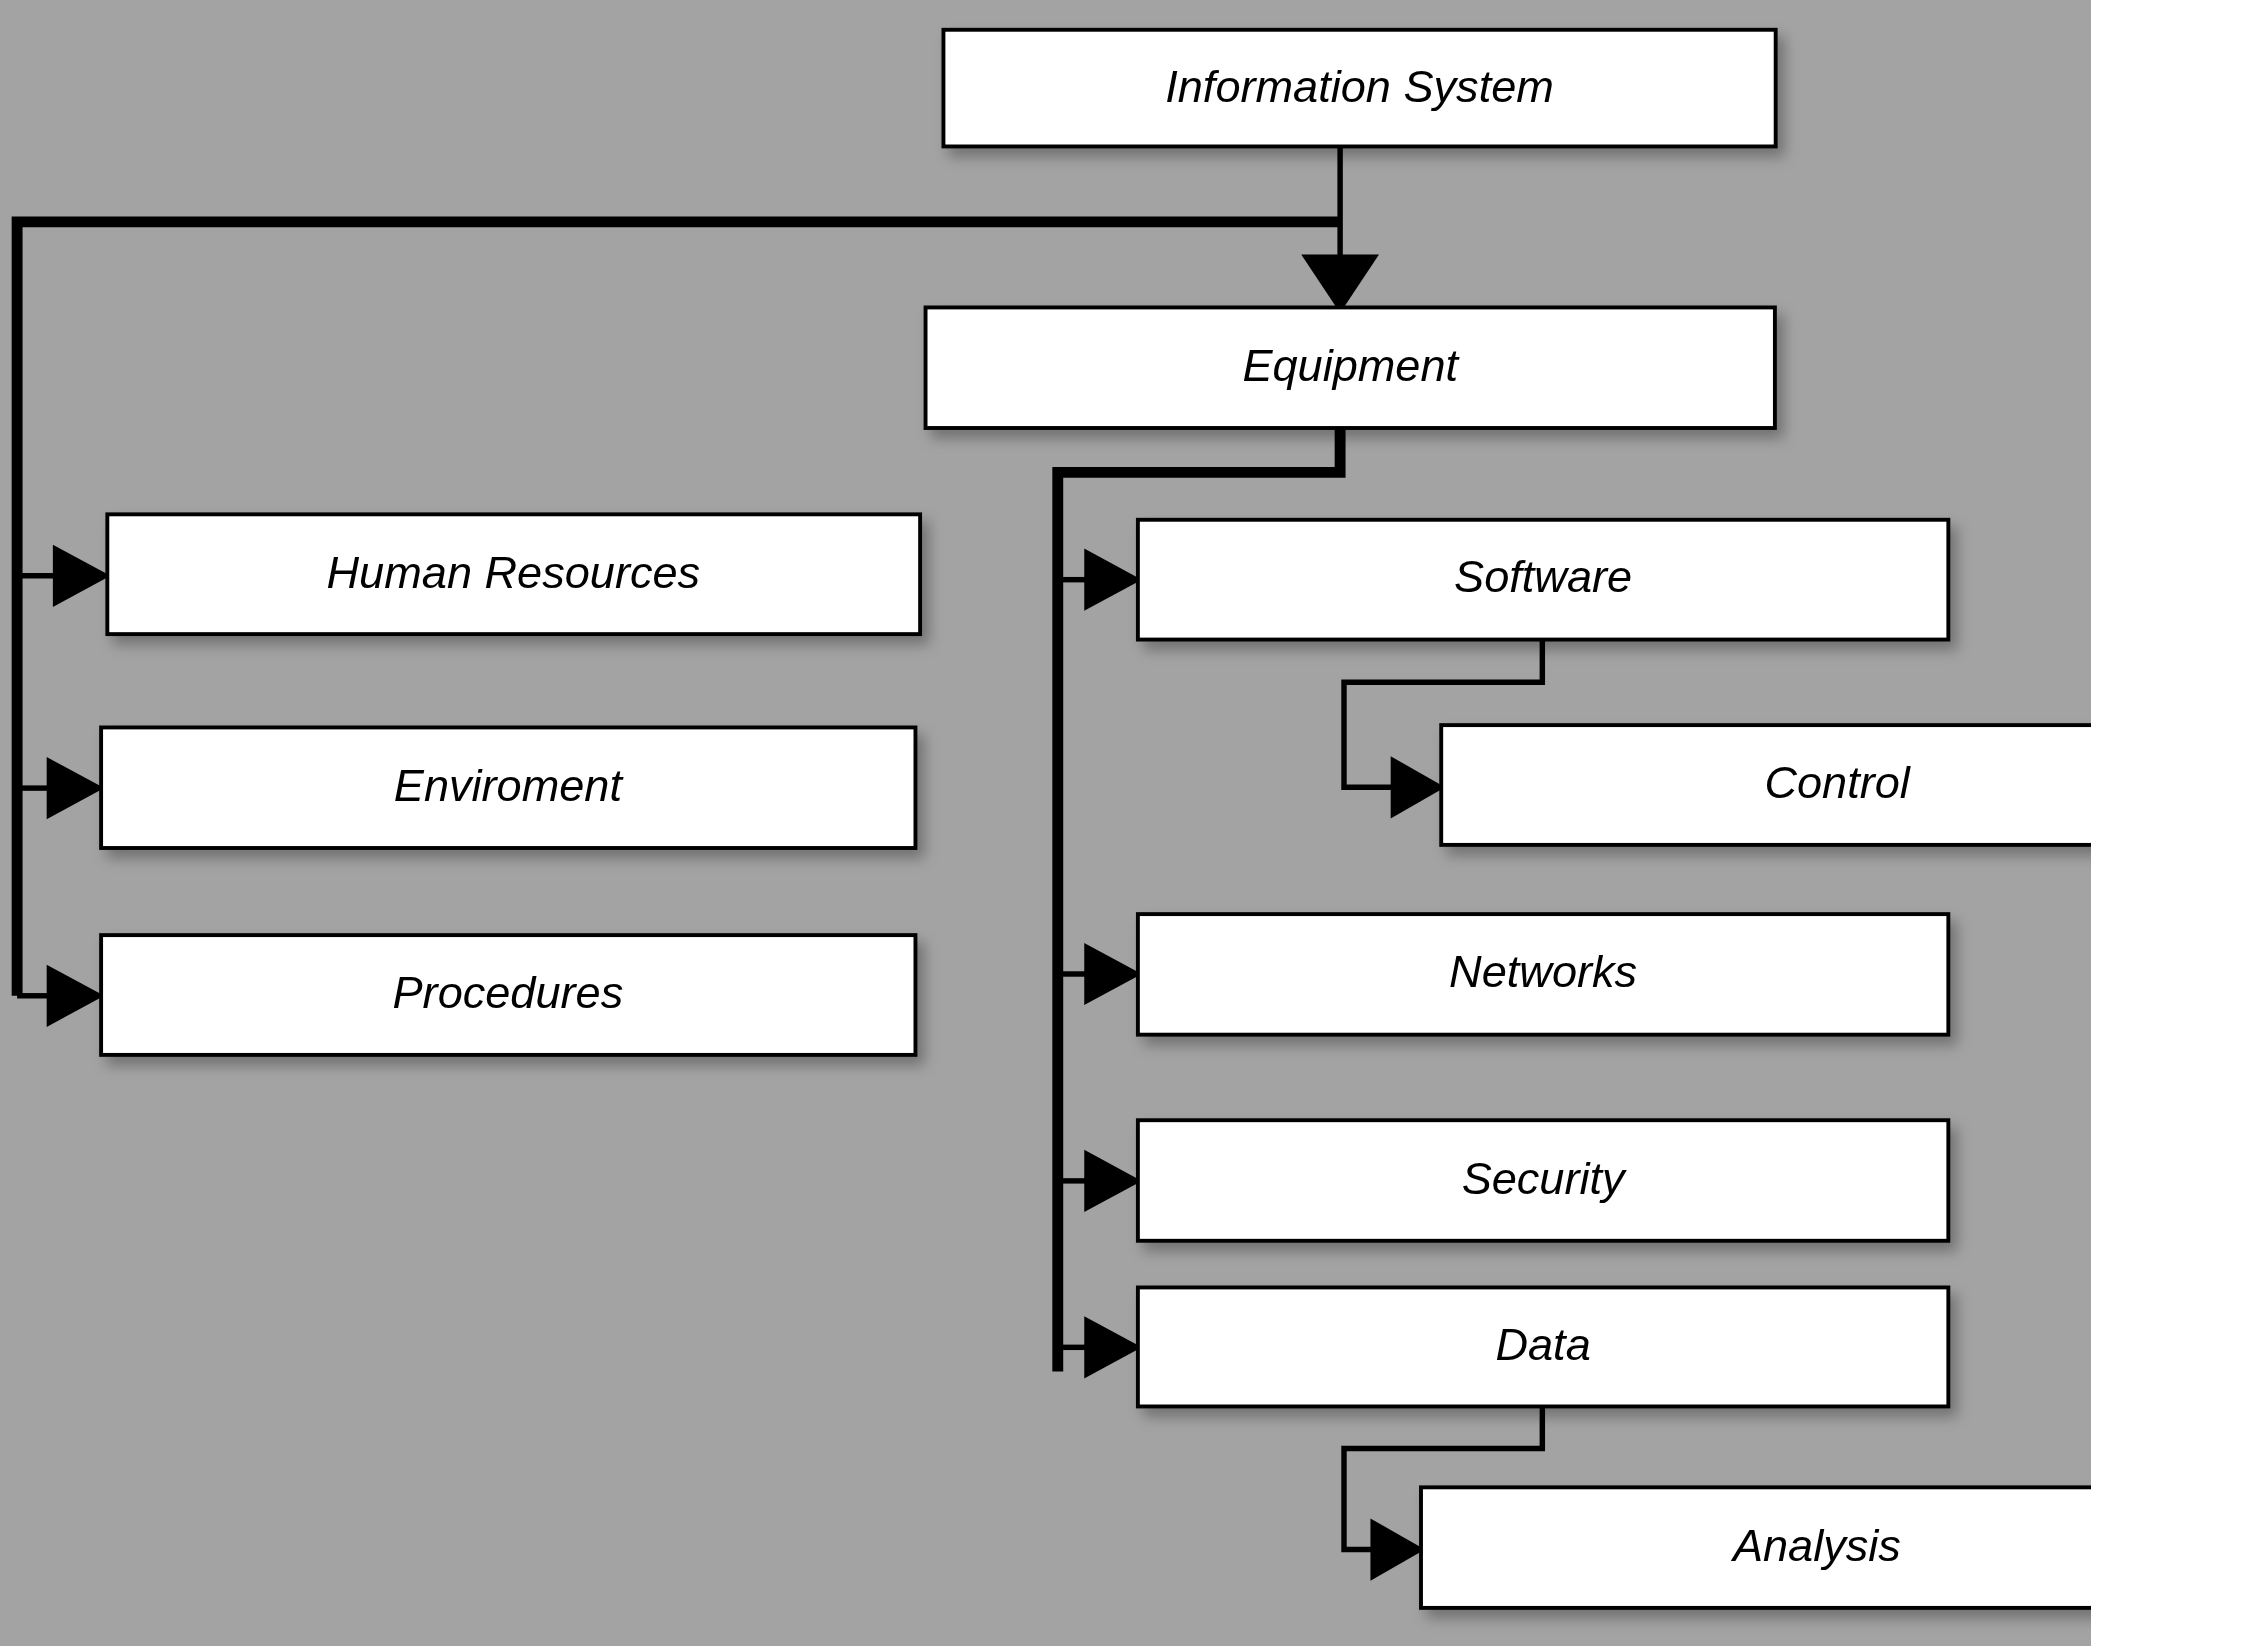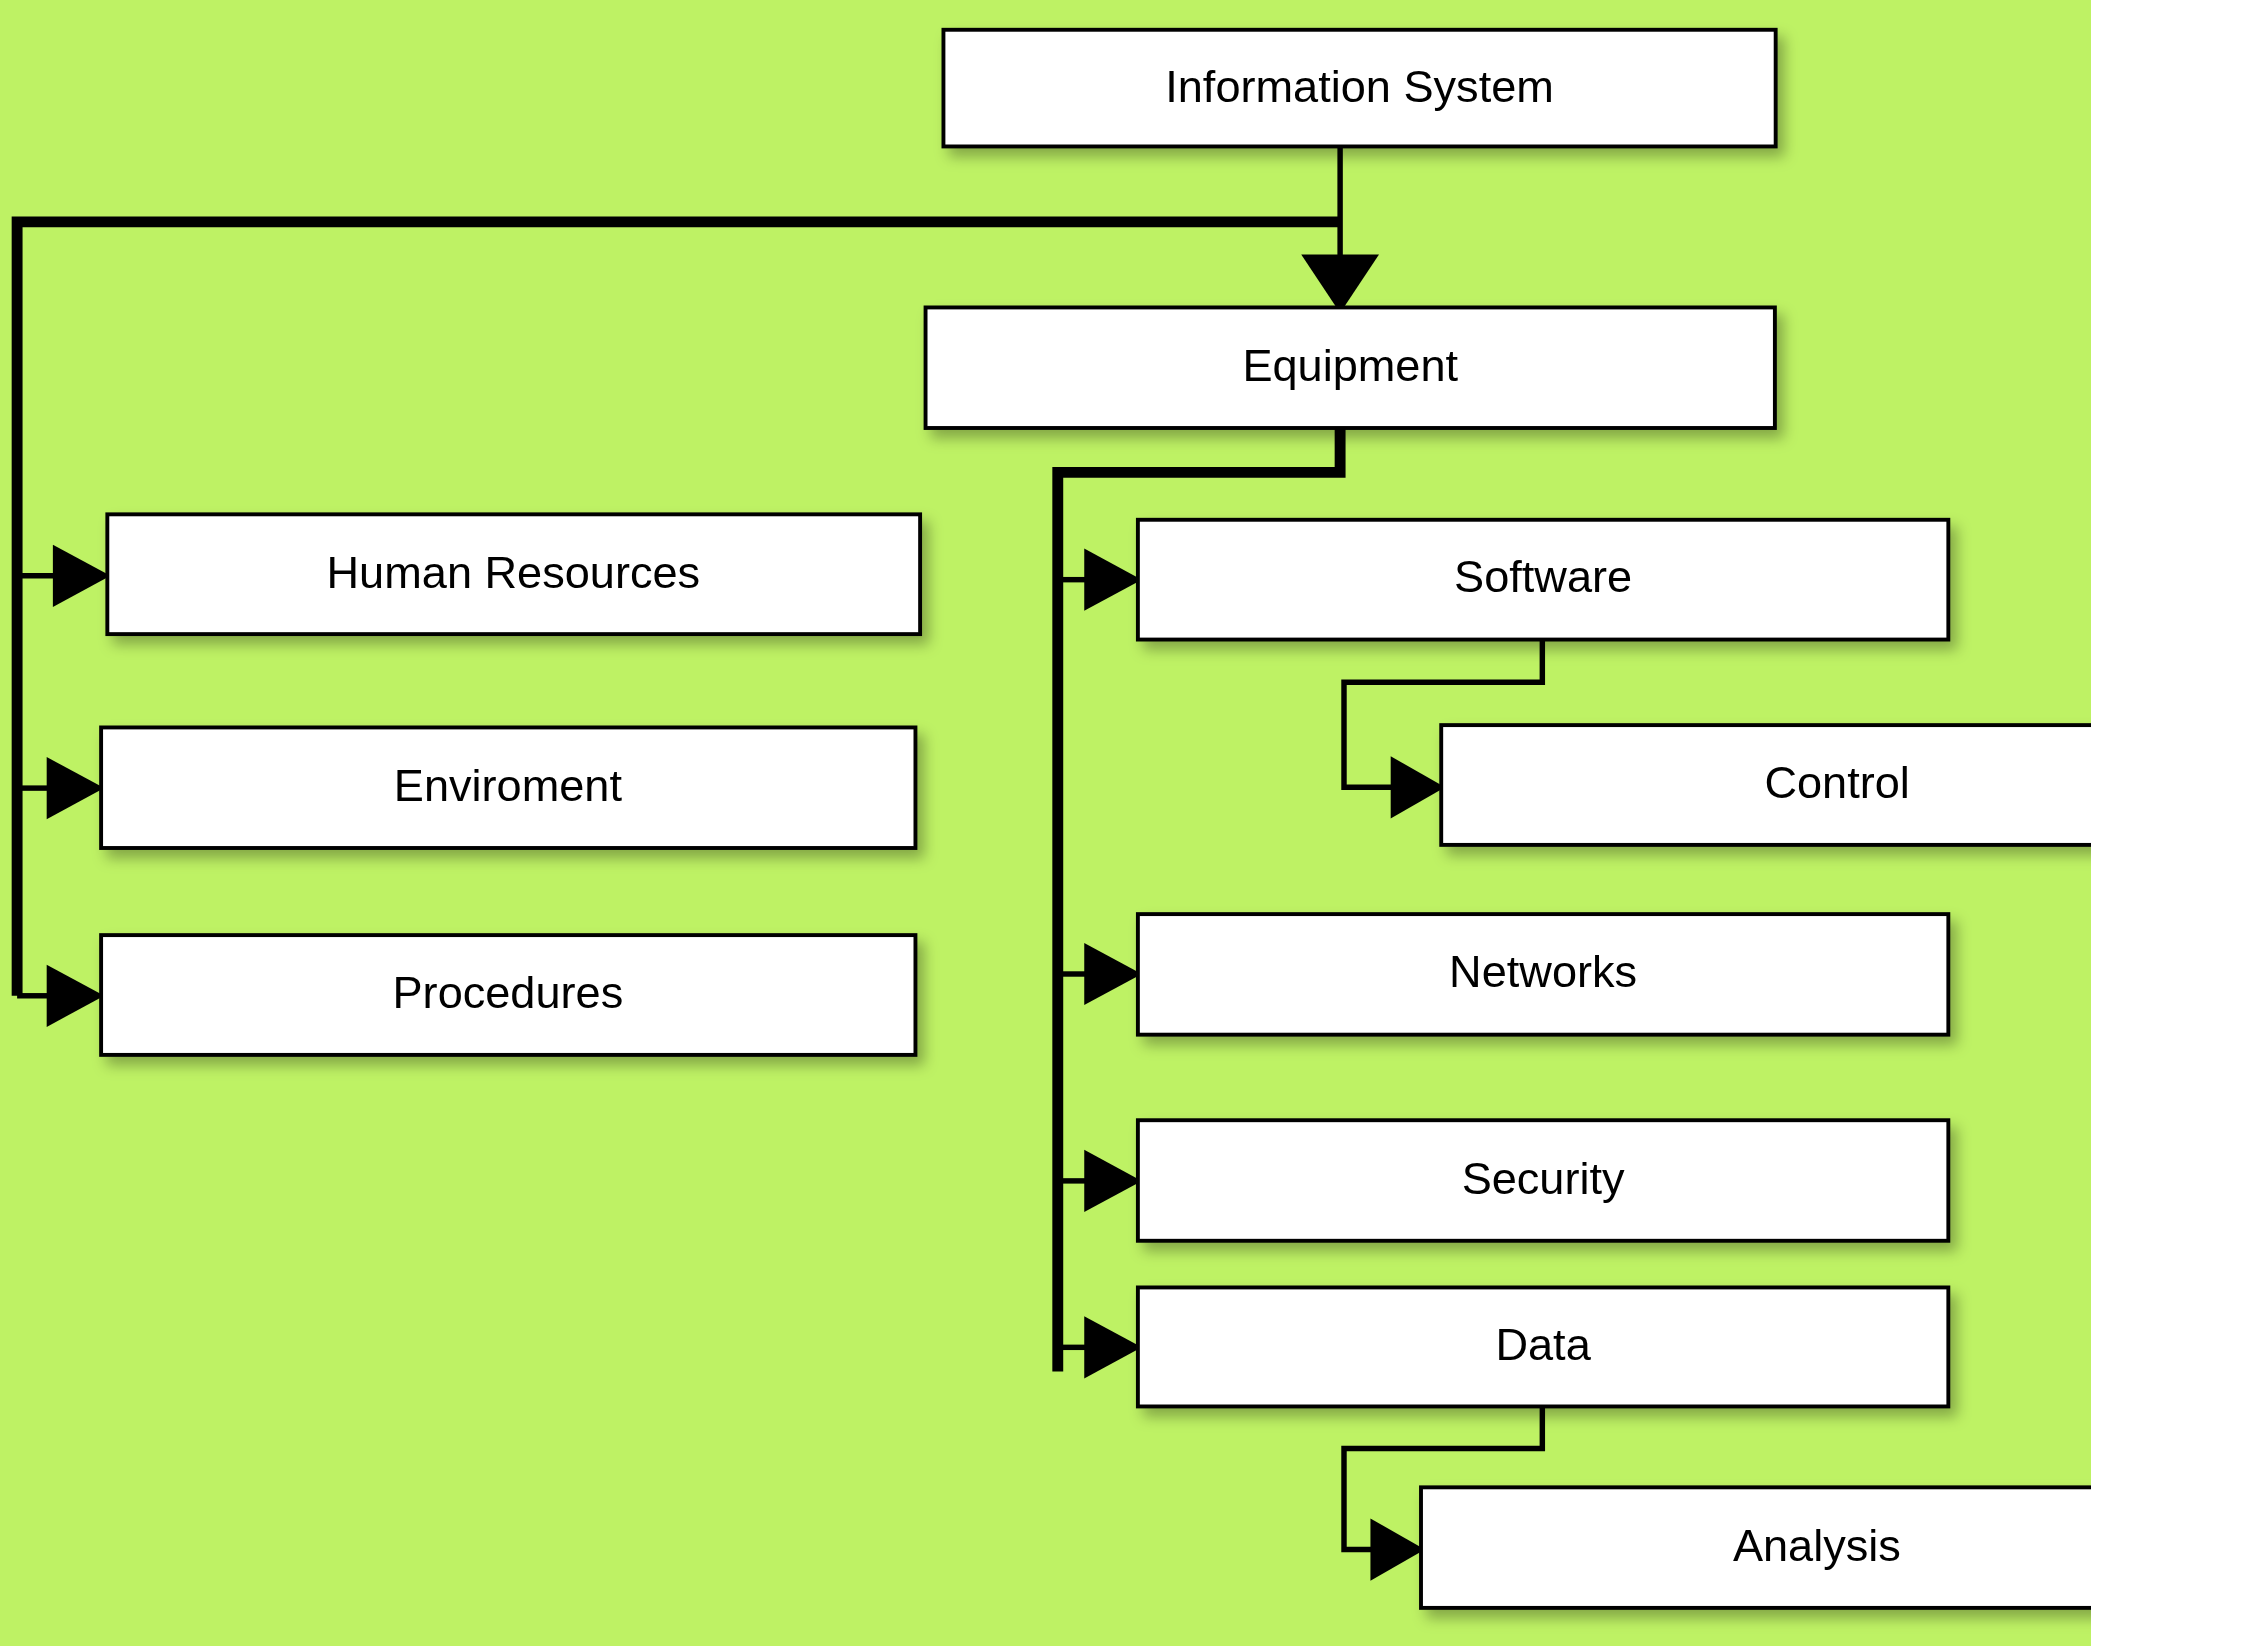--- a/index.html
+++ b/index.html
@@ -8,22 +8,23 @@
     padding: 0;
     background: #ffffff;
   }
   body {
     font-family: "Liberation Sans", sans-serif;
   }
   #diagram-root {
     position: relative;
     width: 2091px;
     height: 1647px;
-    background: #bef264;
+    background: #a3a3a3;
     overflow: hidden;
+    font-style: italic;
   }
   #diagram-svg {
     position: absolute;
     left: 0;
     top: 0;
     width: 2261px;
     height: 1647px;
     display: block;
   }
   .node-label {

